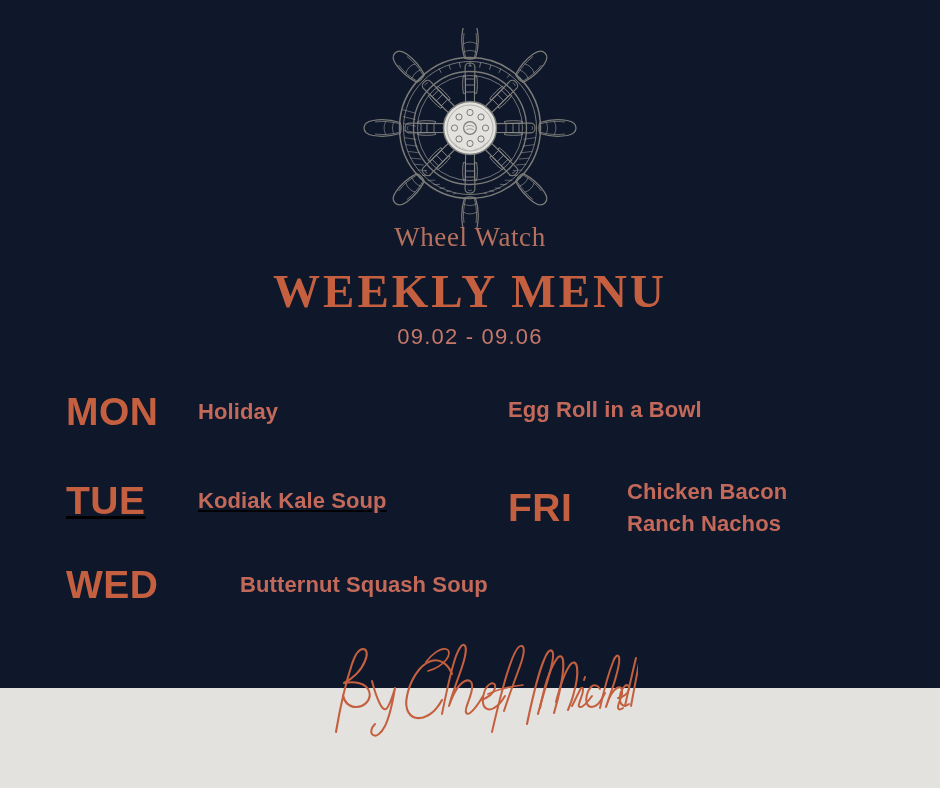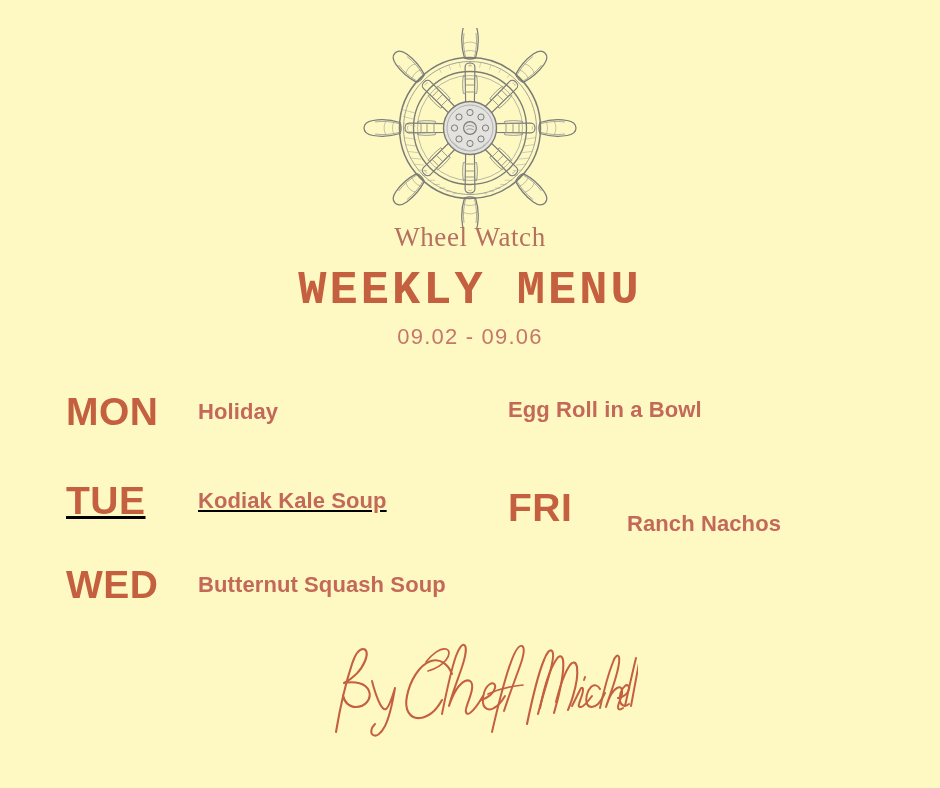--- a/index.html
+++ b/index.html
@@ -12,22 +12,22 @@
     background: #e4e2de;
     font-family: "Liberation Sans", sans-serif;
     overflow: hidden;
     position: relative;
   }
 
   #poster {
     position: absolute;
     inset: 0;
     width: 940px;
-    height: 788px;
-    background: #fef9c3;
+    height: 688px;
+    background: #0f172a;
   }
 
   
   .wheel-wrap {
     position: absolute;
     left: 355px;
     top: 28px;
     width: 230px;
     height: 200px;
   }
@@ -45,21 +45,21 @@
     letter-spacing: 0.6px;
     color: #b5705e;
     line-height: 1;
   }
   .title {
     position: absolute;
     left: 0;
     top: 266px;
     width: 940px;
     text-align: center;
-    font-family: Liberation Mono, monospace;
+    font-family: Liberation Serif, serif;
     font-weight: 700;
     font-size: 47px;
     letter-spacing: 3.0px;
     color: #c4603f;
     line-height: 1.08;
   }
   .daterange {
     position: absolute;
     left: 0;
     top: 326px;
@@ -111,21 +111,21 @@
     font-size: 22px;
     letter-spacing: 0.1px;
     color: #c3695a;
     line-height: 1.45;
     flex: 0 0 auto;
   }
 
   
   .r-mon { top: 12px; }
   .r-tue { top: 101px; text-decoration: underline; }
-  .r-wed { top: 185px; }
+  .r-wed { top: 185px; gap: 42px; }
   .col-left .day  { width: 132px; }
 
   
   .r-thur { top: 14px; }
   .r-fri  { top: 96px; }
   .col-right .day { width: 119px; }
 
   
   .signature {
     position: absolute;
@@ -289,21 +289,21 @@
 
     <div class="col col-right">
 
       <div class="row r-thur">
         <span class="dish">Egg Roll in a Bowl</span>
       </div>
 
       <div class="row r-fri">
         <span class="day">FRI</span>
         <span class="dish">
-          <br>
+          <span>Chicken Bacon</span><br>
           <span>Ranch Nachos</span>
         </span>
       </div>
 
     </div>
   </div>
 
   <div class="signature">
     <svg width="316" height="106" viewBox="0 0 316 106" xmlns="http://www.w3.org/2000/svg" role="img" aria-label="By Chef Michelle">
       <title>By Chef Michelle</title>

